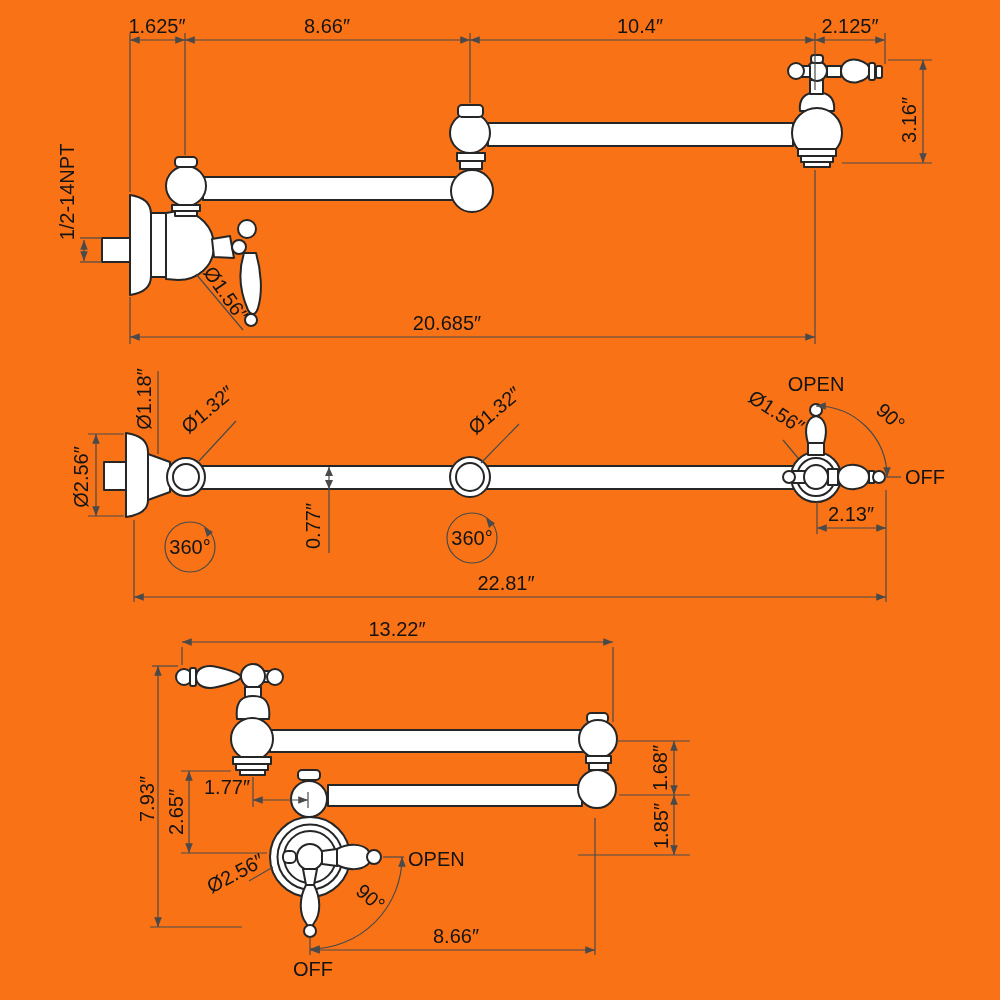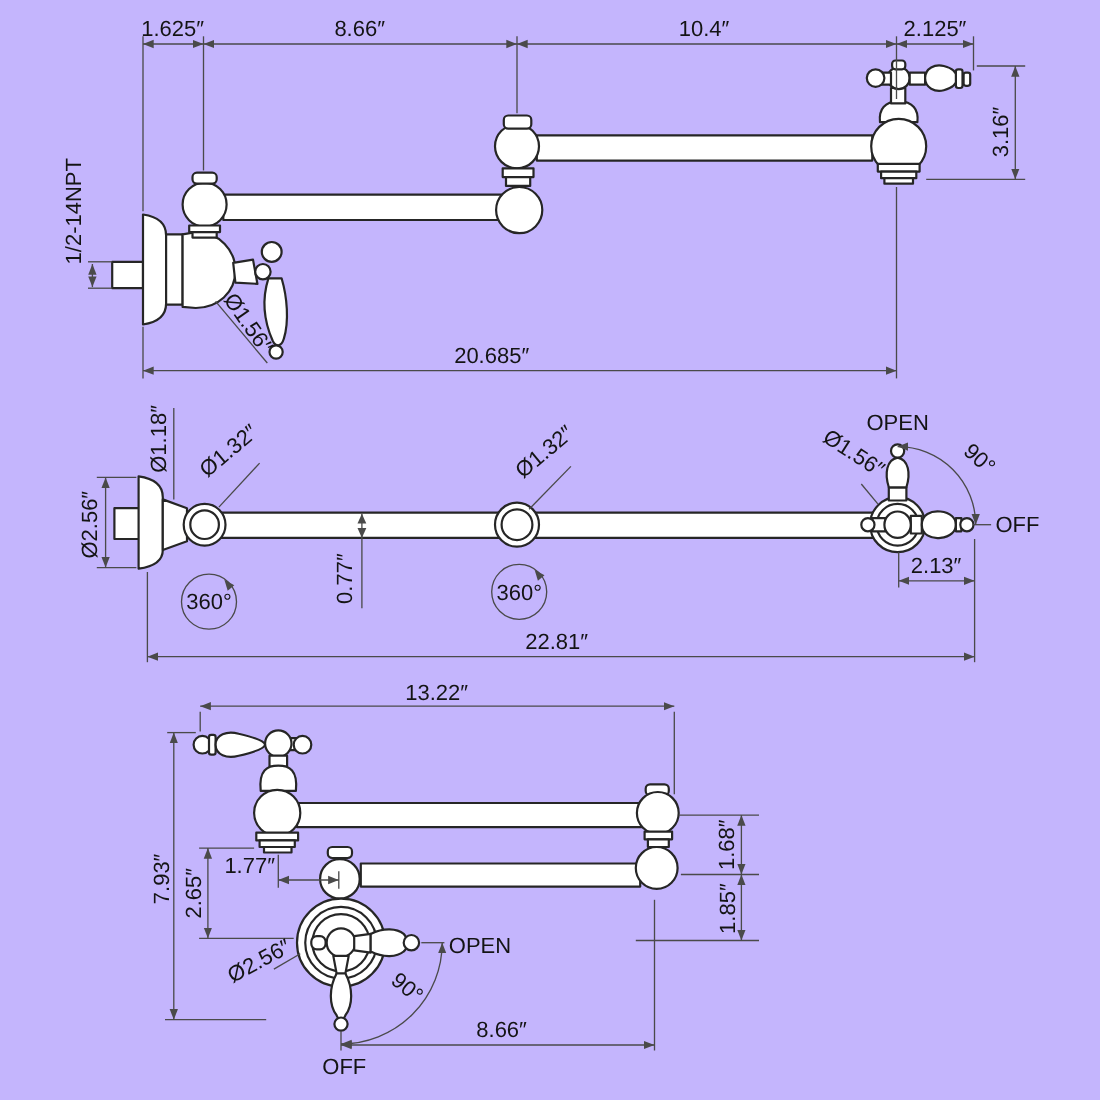--- a/index.html
+++ b/index.html
@@ -1,16 +1,16 @@
 <!DOCTYPE html>
 <html><head>
 <meta charset="utf-8">
 <style>
   html,body{margin:0;padding:0;background:#fff;}
-  .canvas{width:1000px;height:1000px;background:#c4b5fd;position:relative;overflow:hidden;}
+  .canvas{width:1000px;height:1000px;background:#f97316;position:relative;overflow:hidden;}
   svg{display:block;}
   .ol  {fill:#ffffff;stroke:#262626;stroke-width:2;stroke-linejoin:round;}
   .dim {fill:none;stroke:#4a4a4a;stroke-width:1.2;}
   .arr {fill:#4a4a4a;}
   text{font-family:"Liberation Sans",sans-serif;font-size:20px;fill:#141414;}
   .tm{text-anchor:middle;}
   .ts{text-anchor:start;}
 </style>
 </head>
 <body>

